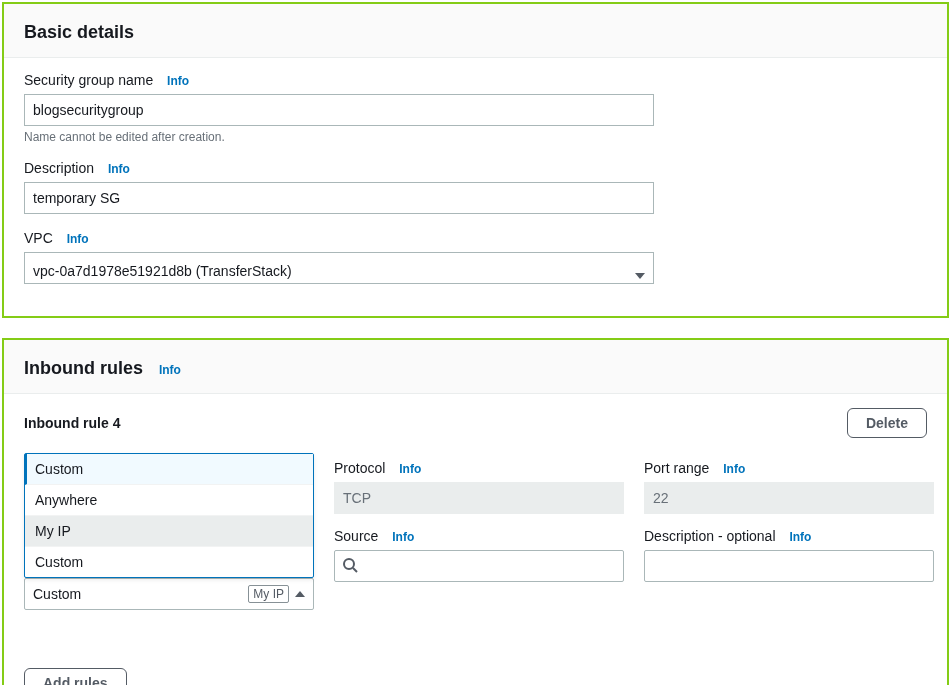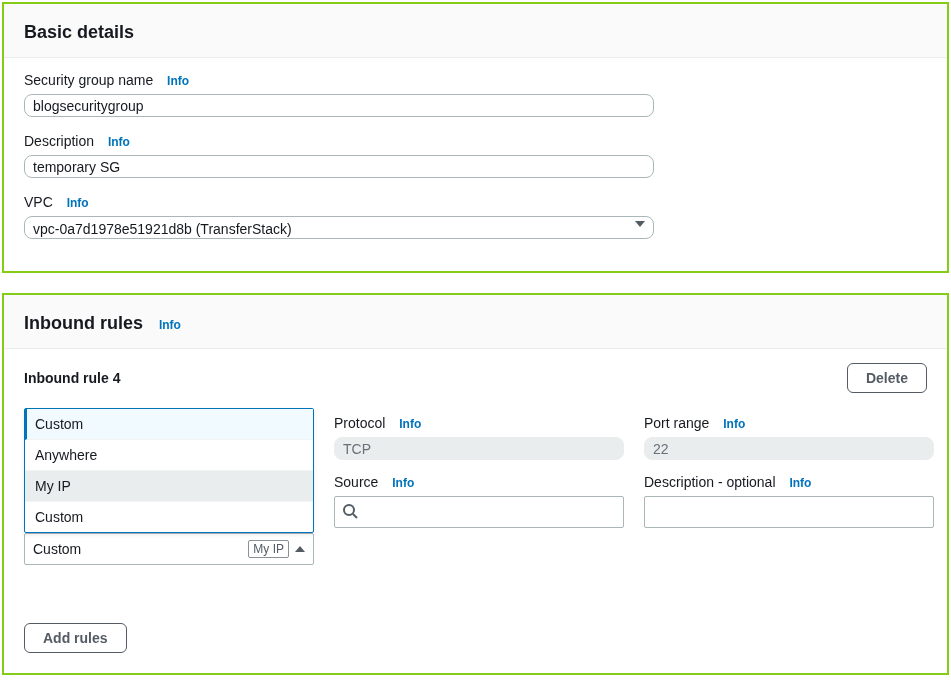--- a/index.html
+++ b/index.html
@@ -48,43 +48,43 @@
   .header-info {
     margin-left: 12px;
     font-size: 12px;
     font-weight: 700;
     color: #0073bb;
     vertical-align: middle;
   }
   input.text-input, .select-box, .search-input, .readonly-box {
     width: 630px;
     max-width: 100%;
-    height: 23px;
+    height: 32px;
     border: 1px solid #aab7b8;
-    border-radius: 8px;
+    border-radius: 0;
     padding: 4px 8px;
     font-size: 14px;
     color: #16191f;
     background: #fff;
   }
   .readonly-box {
     background: #eaeded;
     color: #687078;
     border: 1px solid #eaeded;
     display: flex;
     align-items: center;
   }
   .helper-text {
     font-size: 12px;
     color: #687078;
     margin-top: 4px;
   }
   .select-box {
     display: flex;
-    align-items: flex-start;
+    align-items: flex-end;
     justify-content: space-between;
     cursor: pointer;
     gap: 16px;
   }
   .caret-down {
     width: 0; height: 0;
     border-left: 5px solid transparent;
     border-right: 5px solid transparent;
     border-top: 6px solid #545b64;
   }
@@ -215,20 +215,21 @@
     <h2>Basic details</h2>
   </div>
   <div class="panel-body">
 
     <div class="form-row">
       <div class="field-label">
         <span class="lbl">Security group name</span>
         <a class="info-link">Info</a>
       </div>
       <input class="text-input" type="text" value="blogsecuritygroup" style="">
+      <div class="helper-text">Name cannot be edited after creation.</div>
     </div>
 
     <div class="form-row">
       <div class="field-label">
         <span class="lbl">Description</span>
         <a class="info-link">Info</a>
       </div>
       <input class="text-input" type="text" value="temporary SG" style="">
     </div>
 

